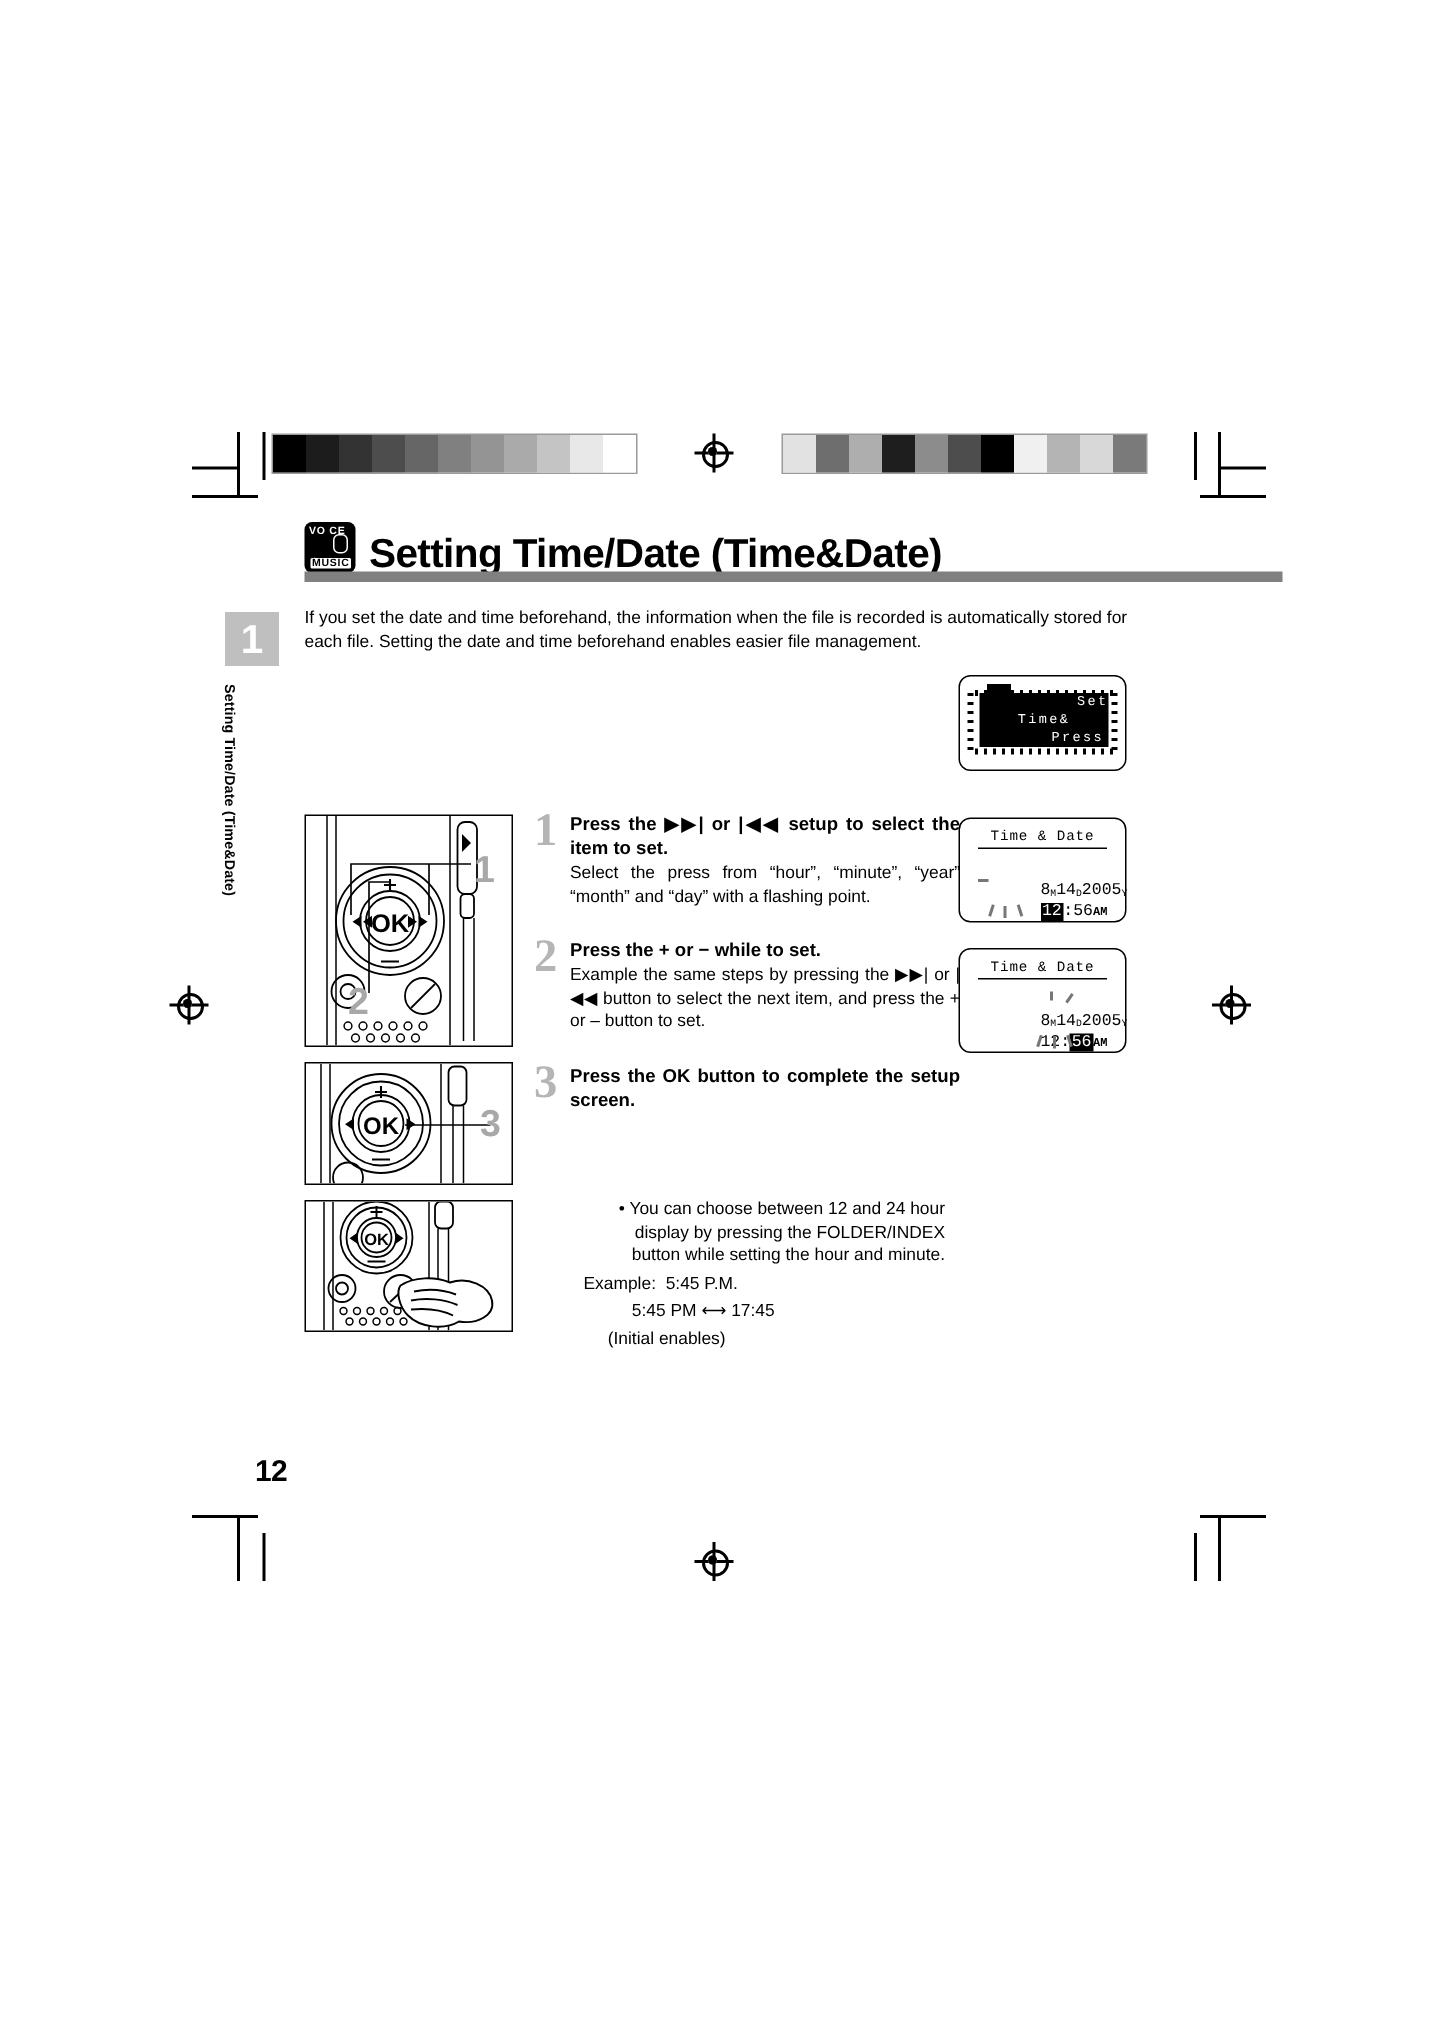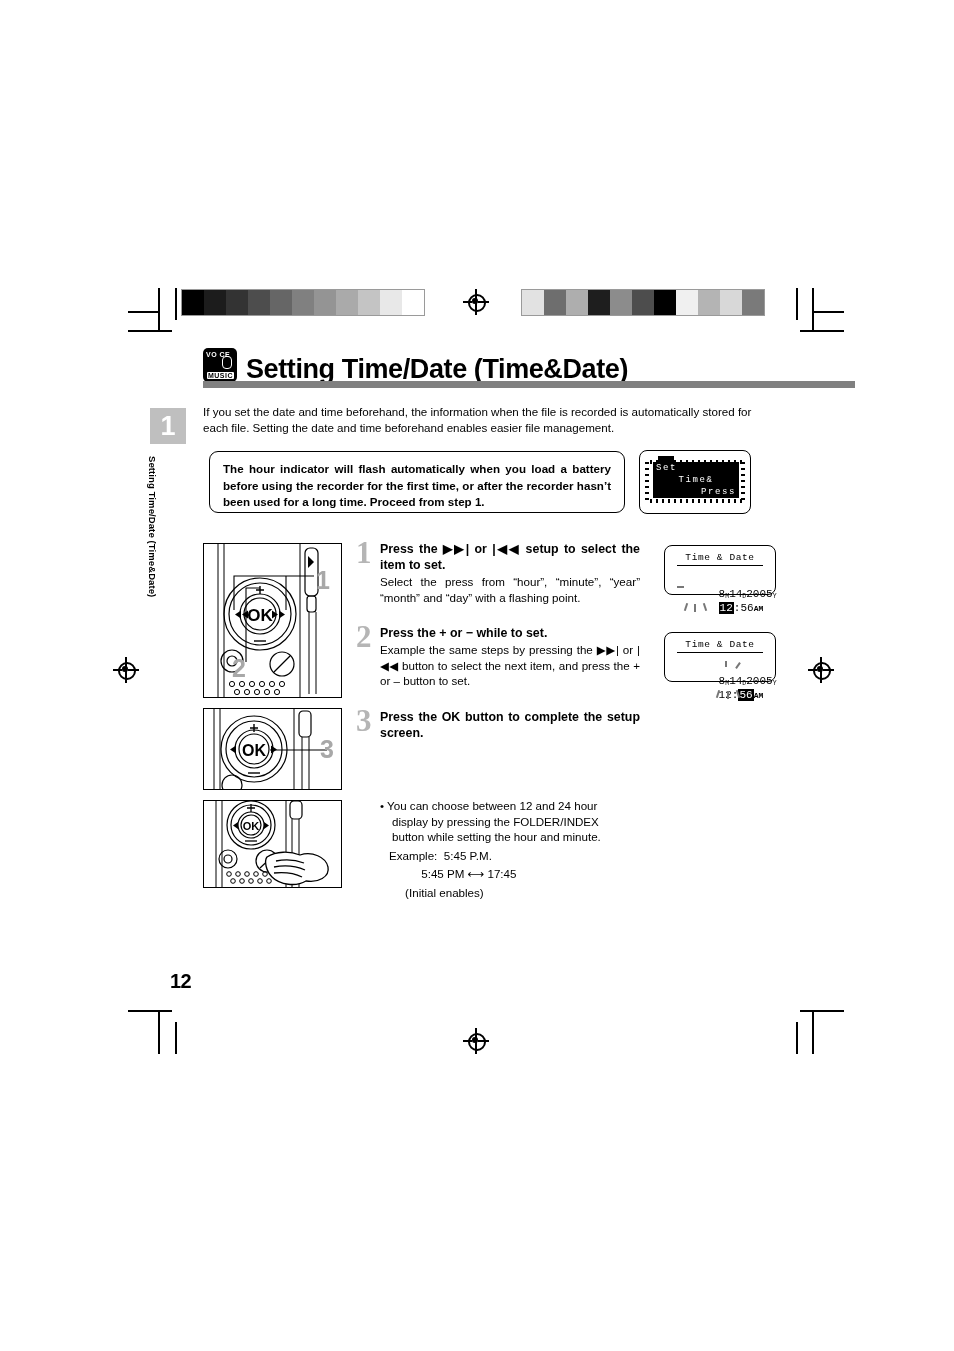--- a/index.html
+++ b/index.html
@@ -120,37 +120,37 @@
 
   .lcd-set { left: 639px; top: 450px; width: 112px; height: 64px; }
   .setscreen {
     position: absolute; left: 13px; top: 11px; width: 86px; height: 36px;
     background: #000; color: #fff;
     font-family: "Liberation Mono", monospace;
     font-size: 9px; letter-spacing: 1.6px; line-height: 12px;
     padding: 0; box-sizing: border-box;
   }
   .setscreen div { white-space: pre; }
-  .sl1 { text-align: left; padding-left: 3px; }
+  .sl1 { text-align: right; padding-left: 3px; }
   .sl2 { text-align: center; }
   .sl3 { text-align: right; padding-right: 3px; }
   .dotrow {
     position:absolute; left:10px; width:92px; height:4px;
     background-image: repeating-linear-gradient(to right,#000 0 2px,transparent 2px 6px);
   }
   .dotcol {
     position:absolute; width:4px; height:38px;
     background-image: repeating-linear-gradient(to bottom,#000 0 2px,transparent 2px 6px);
   }
   .batt {
     position:absolute; left:18px; top:5px; width:14px; height:5px;
     border:1px solid #000; background:#000;
   }
 
-  .lcd-td { width: 112px; height: 50px; margin-left: 25px; }
+  .lcd-td { width: 112px; height: 70px; }
   .lcd-td1 { left: 639px; top: 545px; }
   .lcd-td2 { left: 639px; top: 632px; }
   .td-title {
     position:absolute; left: 12px; top: 6px; width: 86px;
     text-align:center; font-family:"Liberation Mono", monospace;
     font-size: 9.5px; letter-spacing: .6px;
     border-bottom: 1.6px solid #000; padding-bottom: 2px;
   }
   .td-date {
     position:absolute; left: 14px; top: 30px;
@@ -196,21 +196,21 @@
   .step p {
     margin: 0; font-size: 11.6px; line-height: 15.5px; text-align: justify;
   }
   .step1 { left: 380px; top: 541px; }
   .step2 { left: 380px; top: 625px; }
   .step3 { left: 380px; top: 709px; }
 
   .bullets { position: absolute; left: 380px; top: 798px; width: 250px; }
   .bullets .b {
     font-size: 11.6px; line-height: 15.5px;
-    padding-left: 12px; text-indent: -12px;
+    padding-left: 12px; text-indent: -12px; text-align: right;
   }
   .bullets .ex {
     font-size: 11.6px; line-height: 15.5px; margin-top: 3px;
     padding-left: 9px; white-space: pre;
   }
 
   .pagenum {
     position: absolute; left: 170px; top: 970px;
     font-size: 20px; font-weight: bold; letter-spacing: -0.5px;
   }
@@ -293,23 +293,20 @@
       <div class="head-title">Setting Time/Date (Time&amp;Date)</div>
     </div>
   </div>
   <div class="head-rule"></div>
 
   <div class="chapnum">1</div>
   <div class="sidebar-label">Setting Time/Date (Time&amp;Date)</div>
 
   <div class="intro">If you set the date and time beforehand, the information when the file is recorded is automatically stored for each file. Setting the date and time beforehand enables easier file management.</div>
 
-  <div class="notebox">
-    <p>The hour indicator will flash automatically when you load a battery before using the recorder for the first time, or after the recorder hasn’t been used for a long time. Proceed from step 1.</p>
-  </div>
 
   <div class="lcd lcd-set">
     <div class="batt"></div>
     <div class="dotrow" style="top:9px;"></div>
     <div class="dotrow" style="top:48px;"></div>
     <div class="dotcol" style="left:5px; top:11px;"></div>
     <div class="dotcol" style="left:101px; top:11px;"></div>
     <div class="setscreen">
       <div class="sl1">Set</div>
       <div class="sl2">Time&amp;</div>

